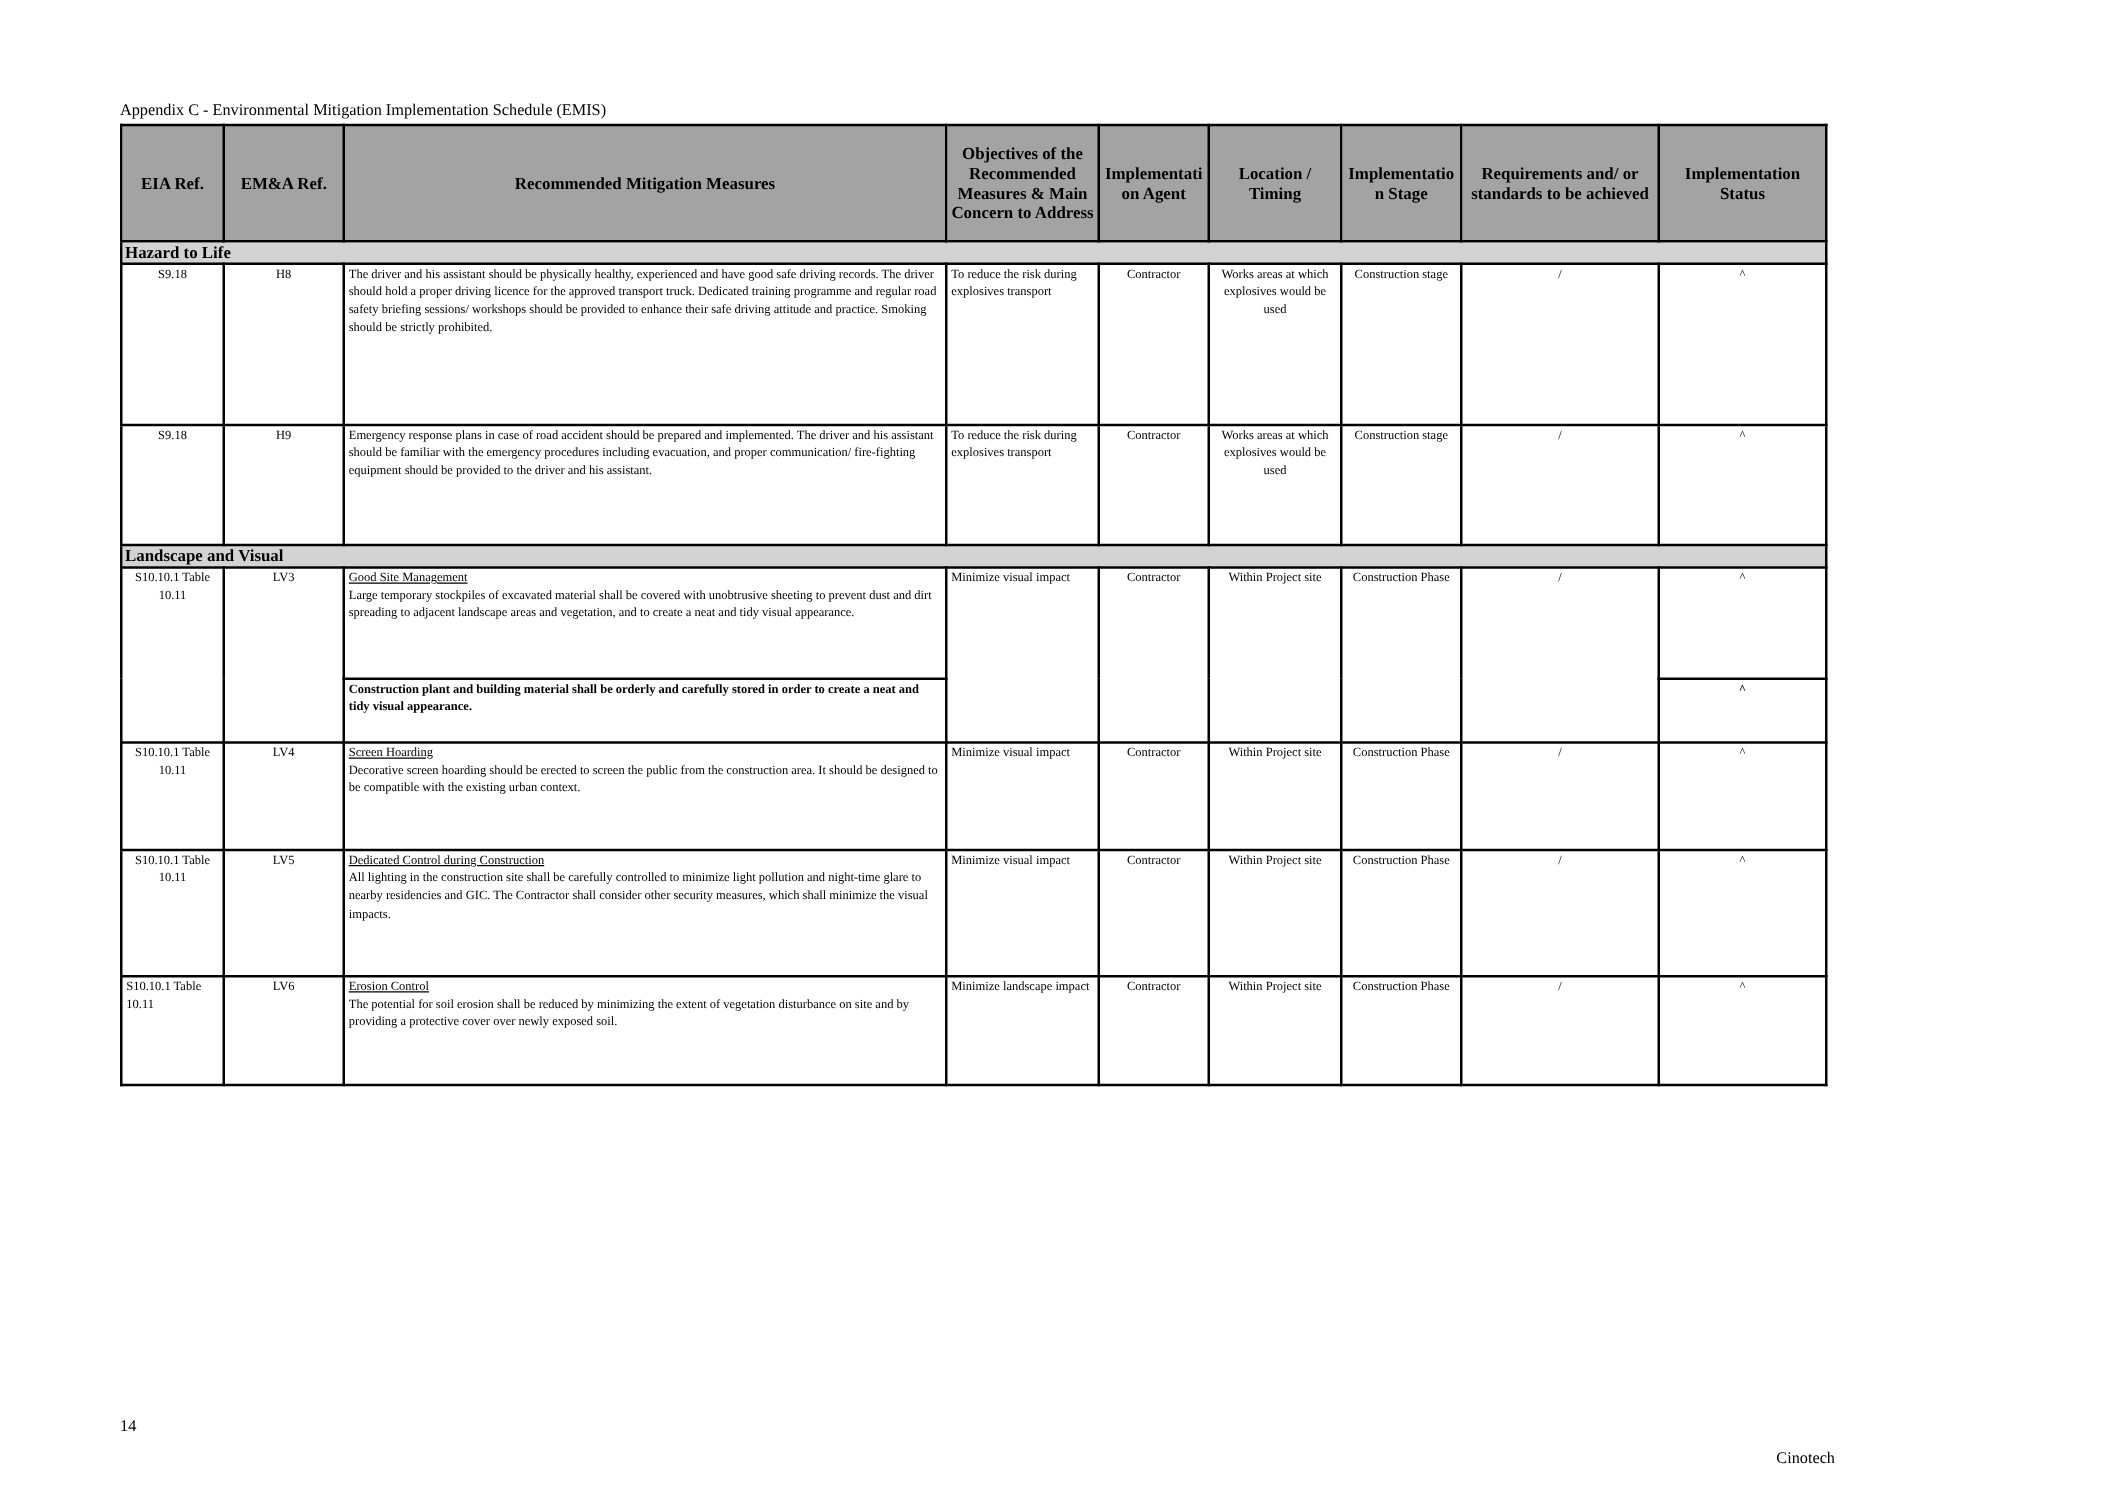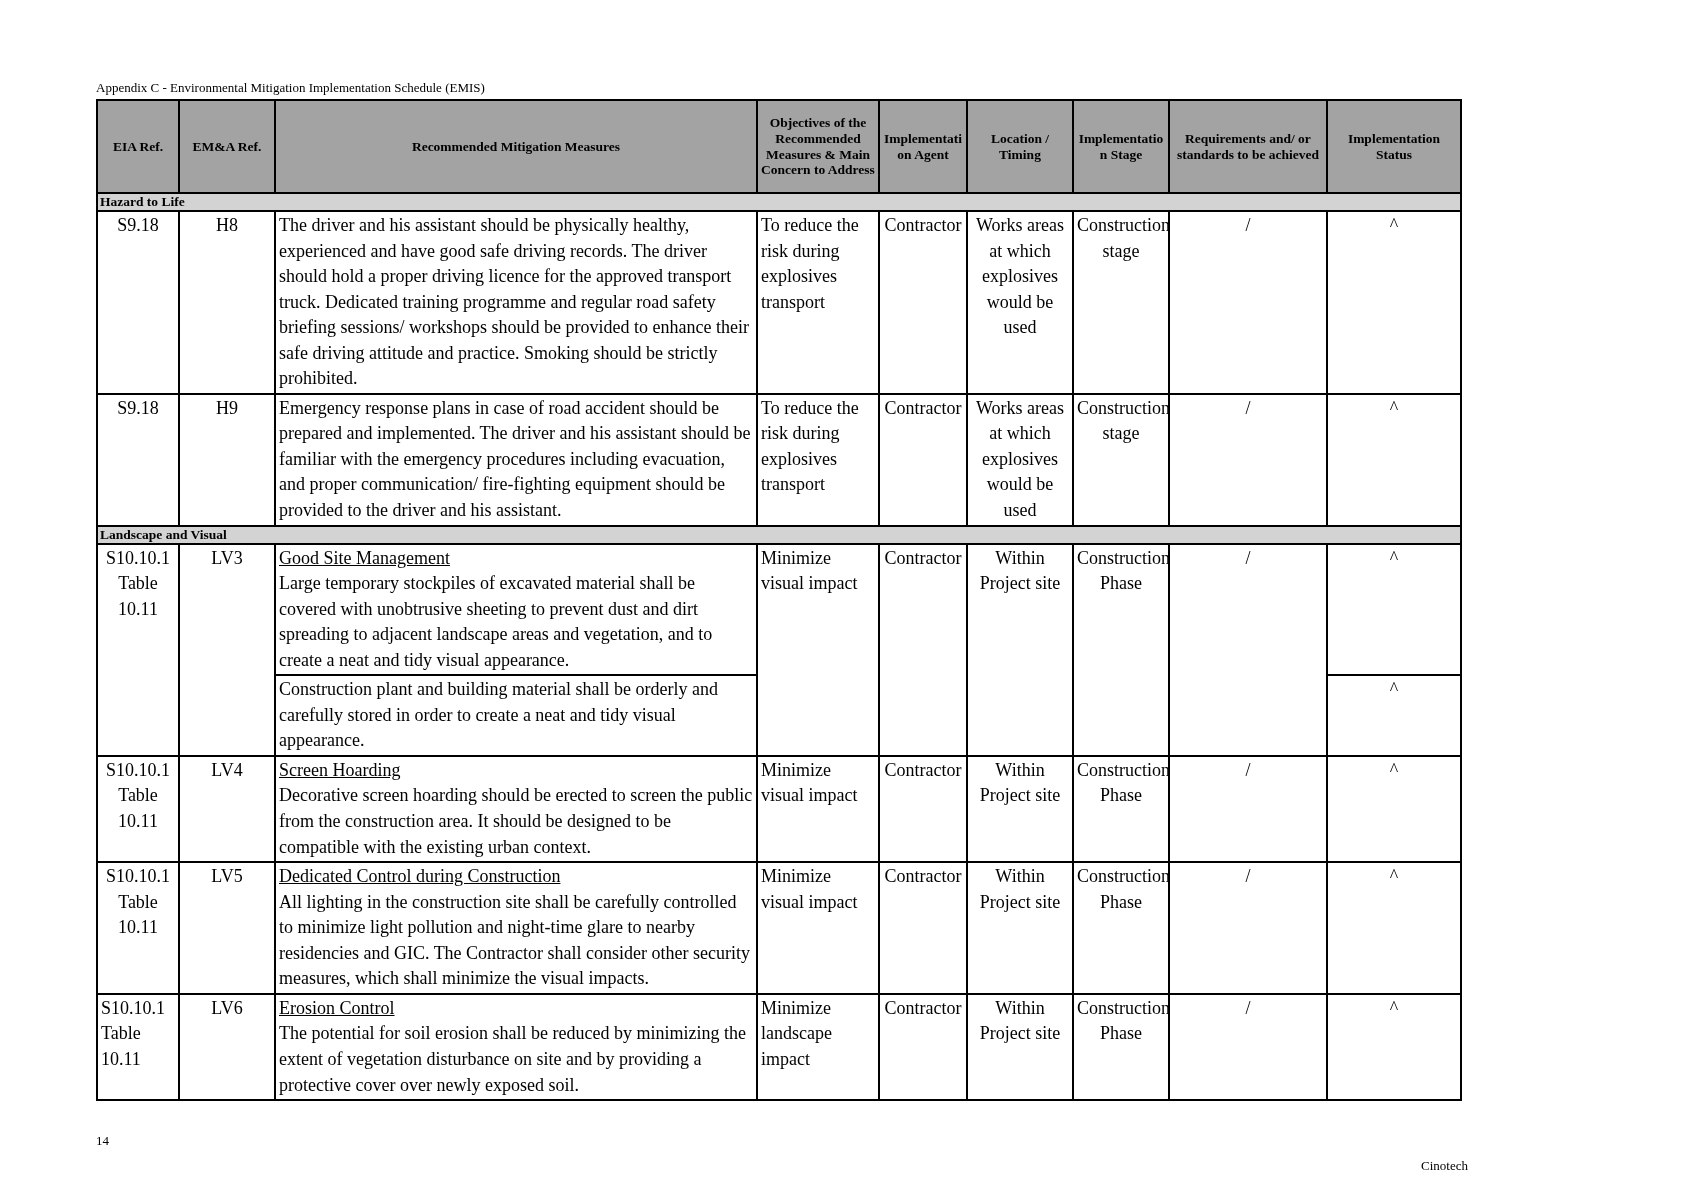--- a/index.html
+++ b/index.html
@@ -29,41 +29,41 @@
     font-weight:bold;
     font-size:13.5px;
     line-height:1.18;
     vertical-align:middle;
     text-align:center;
     padding:1px 2px;
     overflow-wrap:break-word;
     word-wrap:break-word;
   }
   table.emis td {
-    font-size:18px;
+    font-size:10px;
     line-height:1.42;
     vertical-align:top;
     padding:1px 3px;
     background:#fff;
   }
   tr.section td {
     background:#d3d3d3;
     font-weight:bold;
     font-size:13.5px;
     line-height:16px;
     text-align:left;
     padding:0 2px;
   }
   .c { text-align:center; }
   .l { text-align:left; }
   .mtitle { display:block; text-decoration:underline; }
   .mtext { display:block; }
   
   td.split-bottom { border-bottom-width:1px; }
-  tr.sub td { border-top-width:1px; }
+  tr.sub td { border-top-width:1px;font-weight:bold; }
   
   tr.r-head   { height:93px; }
   tr.section  { height:16px; }
   tr.r-h8     { height:129px; }
   tr.r-h9     { height:96px; }
   tr.r-lv3a   { height:89px; }
   tr.r-lv3b   { height:51px; }
   tr.r-lv4    { height:86px; }
   tr.r-lv5    { height:101px; }
   tr.r-lv6    { height:87px; }

